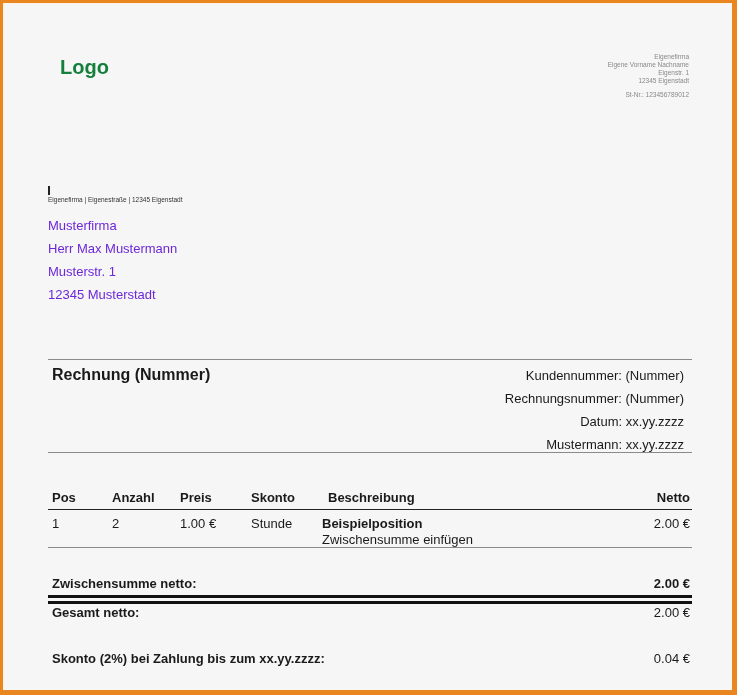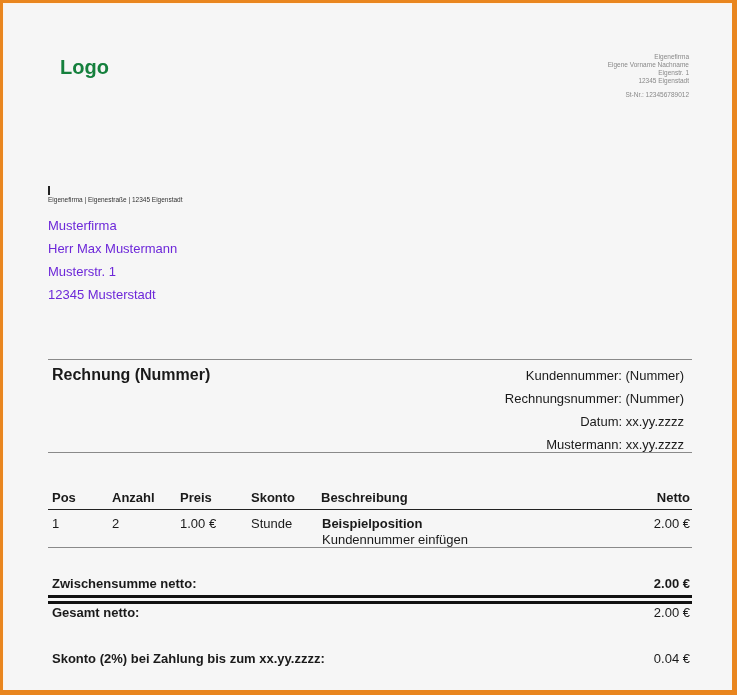--- a/index.html
+++ b/index.html
@@ -66,31 +66,31 @@
     <div>Datum: xx.yy.zzzz</div>
     <div>Mustermann: xx.yy.zzzz</div>
   </div>
   <div class="hline" style="top:448px;"></div>
 
   <div class="tbl">
     <div class="th" style="left:4px;">Pos</div>
     <div class="th" style="left:64px;">Anzahl</div>
     <div class="th" style="left:132px;">Preis</div>
     <div class="th" style="left:203px;">Skonto</div>
-    <div class="th" style="left:273px;">Beschreibung</div>
+    <div class="th" style="left:280px;">Beschreibung</div>
     <div class="th" style="right:2px;">Netto</div>
     <div style="position:absolute; left:0; top:19px; width:644px; height:1px; background:#222;"></div>
 
     <div>
       <div class="td" style="left:4px;">1</div>
       <div class="td" style="left:64px;">2</div>
       <div class="td" style="left:132px;">1.00 €</div>
       <div class="td" style="left:203px;">Stunde</div>
       <div class="td" style="left:274px; font-weight:bold;">Beispielposition</div>
-      <div class="td2" style="left:274px;">Kundennummer einfügen</div>
+      <div class="td2" style="left:274px;">Zwischensumme einfügen</div>
       <div class="td" style="right:2px;">2.00 €</div>
     </div>
   </div>
   <div class="hline" style="top:543px;"></div>
 
   <div class="sum-row" style="top:572px;">
     <span>Zwischensumme netto:</span>
     <span class="val">2.00 €</span>
   </div>
   <div class="thick" style="top:591px;"></div>

